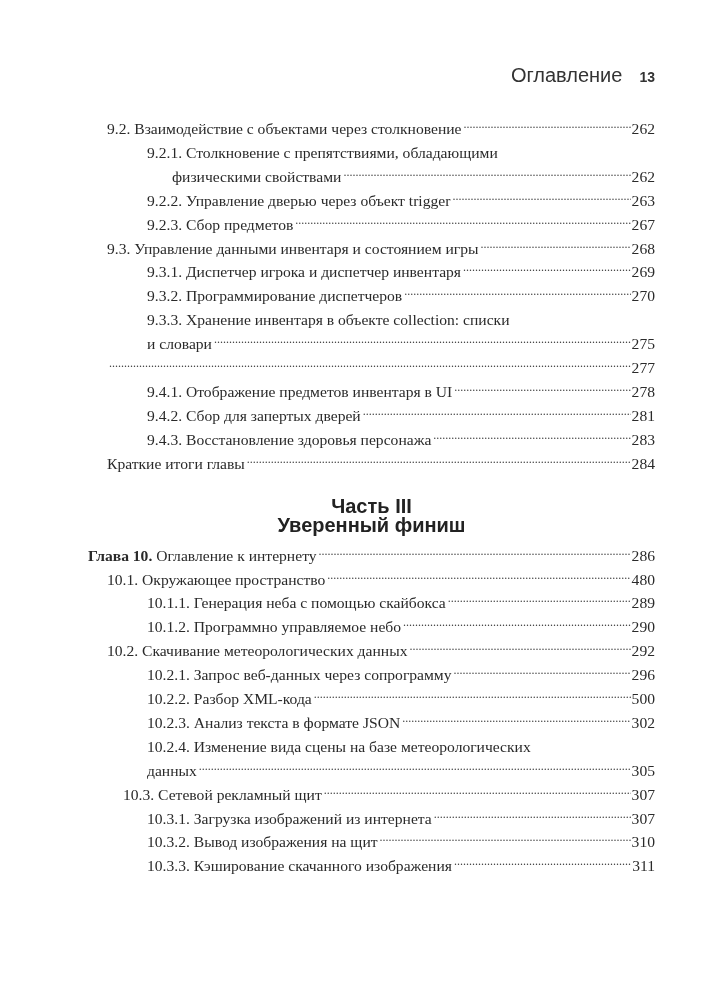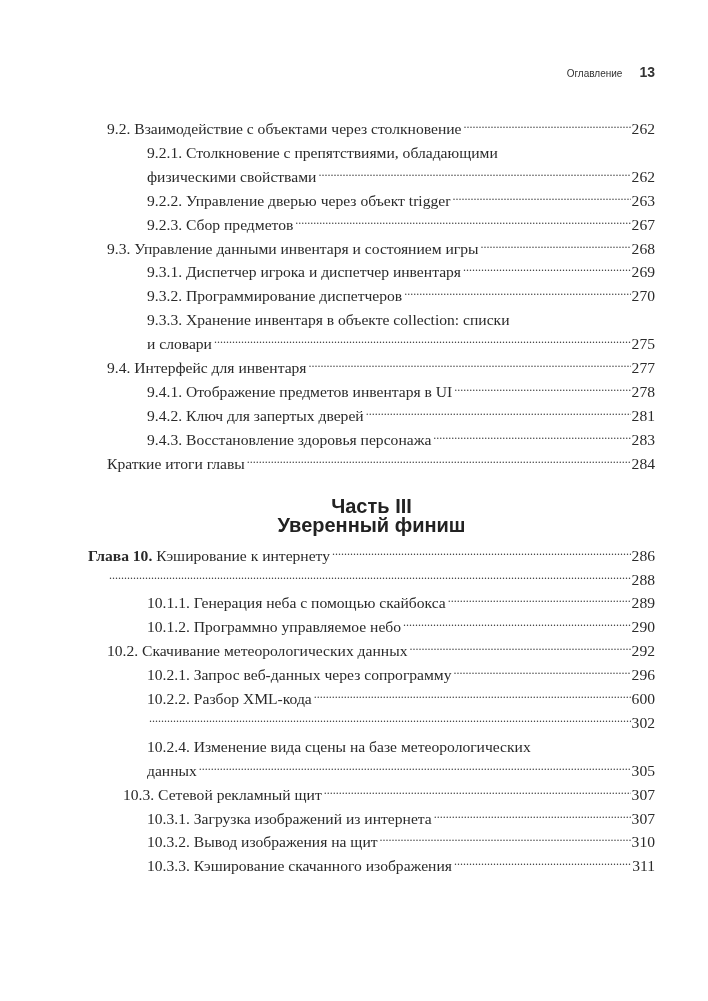--- a/index.html
+++ b/index.html
@@ -8,21 +8,21 @@
     position: relative; overflow: hidden;
     color: #2a2a2a;
     font-family: "Liberation Serif", "DejaVu Serif", serif;
   }
   .running-head {
     position: absolute; top: 64px; right: 53px;
     display: flex; align-items: baseline;
     font-family: "Liberation Sans", "DejaVu Sans", sans-serif;
     color: #333;
   }
-  .running-head .title { font-size: 10px; }
+  .running-head .title { font-size: 20px; }
   .running-head .num { font-size: 14px; font-weight: bold; margin-left: 17px; }
 
   .toc {
     position: absolute; left: 88px; top: 117px; width: 567px;
     font-size: 15.6px; line-height: 23.9px;
   }
   .entry {
     position: relative; display: flex; align-items: flex-end;
     margin-bottom: 0px;
   }
@@ -63,21 +63,21 @@
       <div class="entry lvl1">
         <div class="last-line">
           <span style="flex: 0 0 auto;">9.2. Взаимодействие с объектами через столкновение</span>
           <span class="dots">................................................................................................................................................................................................................................................................................................................................................................................................................</span>
           <span class="page">262</span>
         </div>
       </div>
       <div class="entry lvl2">
         <div style="flex: 1 1 auto; min-width: 0px;">
           <div>9.2.1. Столкновение с препятствиями, обладающими</div>
-          <div style="display: flex; align-items: flex-start;">
+          <div style="display: flex; align-items: flex-start; margin-left: 25px;">
             <span style="flex: 0 0 auto;">физическими свойствами</span>
             <span class="dots">................................................................................................................................................................................................................................................................................................................................................................................................................</span>
             <span class="page">262</span>
           </div>
         </div>
       </div>
       <div class="entry lvl2">
         <div class="last-line">
           <span style="flex: 0 0 auto;">9.2.2. Управление дверью через объект trigger</span>
           <span class="dots">................................................................................................................................................................................................................................................................................................................................................................................................................</span>
@@ -117,35 +117,34 @@
           <div>9.3.3. Хранение инвентаря в объекте collection: списки</div>
           <div style="display: flex; align-items: flex-end;">
             <span style="flex: 0 0 auto;">и словари</span>
             <span class="dots">................................................................................................................................................................................................................................................................................................................................................................................................................</span>
             <span class="page">275</span>
           </div>
         </div>
       </div>
       <div class="entry lvl1">
         <div class="last-line">
-          <span style="flex: 0 0 auto;">9.4. Интерфейс для инвентаря</span>
           <span class="dots">................................................................................................................................................................................................................................................................................................................................................................................................................</span>
           <span class="page">277</span>
         </div>
       </div>
       <div class="entry lvl2">
         <div class="last-line">
           <span style="flex: 0 0 auto;">9.4.1. Отображение предметов инвентаря в UI</span>
           <span class="dots">................................................................................................................................................................................................................................................................................................................................................................................................................</span>
           <span class="page">278</span>
         </div>
       </div>
       <div class="entry lvl2">
         <div class="last-line">
-          <span style="flex: 0 0 auto;">9.4.2. Ключ для запертых дверей</span>
+          <span style="flex: 0 0 auto;">9.4.2. Сбор для запертых дверей</span>
           <span class="dots">................................................................................................................................................................................................................................................................................................................................................................................................................</span>
           <span class="page">281</span>
         </div>
       </div>
       <div class="entry lvl2">
         <div class="last-line">
           <span style="flex: 0 0 auto;">9.4.3. Восстановление здоровья персонажа</span>
           <span class="dots">................................................................................................................................................................................................................................................................................................................................................................................................................</span>
           <span class="page">283</span>
         </div>
@@ -158,29 +157,30 @@
         </div>
       </div>
     </div>
   <div class="part-heading">
     <div>Часть III</div>
     <div>Уверенный финиш</div>
   </div>
   <div id="toc-after">
       <div class="entry lvl0">
         <div class="last-line">
-          <span style="flex: 0 0 auto;"><span class="label-bold">Глава 10.</span> <span>Кэширование к интернету</span></span>
+          <span style="flex: 0 0 auto;"><span class="label-bold">Глава 10.</span> <span>Оглавление к интернету</span></span>
           <span class="dots">................................................................................................................................................................................................................................................................................................................................................................................................................</span>
           <span class="page">286</span>
         </div>
       </div>
       <div class="entry lvl1">
         <div class="last-line">
-          <span class="dots">................................................................................................................................................................................................................................................................................................................................................................................................................</span>
-          <span class="page">288</span>
+          <span style="flex: 0 0 auto;">10.1. Окружающее пространство</span>
+          <span class="dots">................................................................................................................................................................................................................................................................................................................................................................................................................</span>
+          <span class="page">480</span>
         </div>
       </div>
       <div class="entry lvl2">
         <div class="last-line">
           <span style="flex: 0 0 auto;">10.1.1. Генерация неба с помощью скайбокса</span>
           <span class="dots">................................................................................................................................................................................................................................................................................................................................................................................................................</span>
           <span class="page">289</span>
         </div>
       </div>
       <div class="entry lvl2">
@@ -201,25 +201,26 @@
         <div class="last-line">
           <span style="flex: 0 0 auto;">10.2.1. Запрос веб-данных через сопрограмму</span>
           <span class="dots">................................................................................................................................................................................................................................................................................................................................................................................................................</span>
           <span class="page">296</span>
         </div>
       </div>
       <div class="entry lvl2">
         <div class="last-line">
           <span style="flex: 0 0 auto;">10.2.2. Разбор XML-кода</span>
           <span class="dots">................................................................................................................................................................................................................................................................................................................................................................................................................</span>
-          <span class="page">600</span>
-        </div>
-      </div>
-      <div class="entry lvl2">
-        <div class="last-line">
+          <span class="page">500</span>
+        </div>
+      </div>
+      <div class="entry lvl2">
+        <div class="last-line">
+          <span style="flex: 0 0 auto;">10.2.3. Анализ текста в формате JSON</span>
           <span class="dots">................................................................................................................................................................................................................................................................................................................................................................................................................</span>
           <span class="page">302</span>
         </div>
       </div>
       <div class="entry lvl2">
         <div style="flex: 1 1 auto; min-width: 0px;">
           <div>10.2.4. Изменение вида сцены на базе метеорологических</div>
           <div style="display: flex; align-items: flex-end;">
             <span style="flex: 0 0 auto;">данных</span>
             <span class="dots">................................................................................................................................................................................................................................................................................................................................................................................................................</span>

